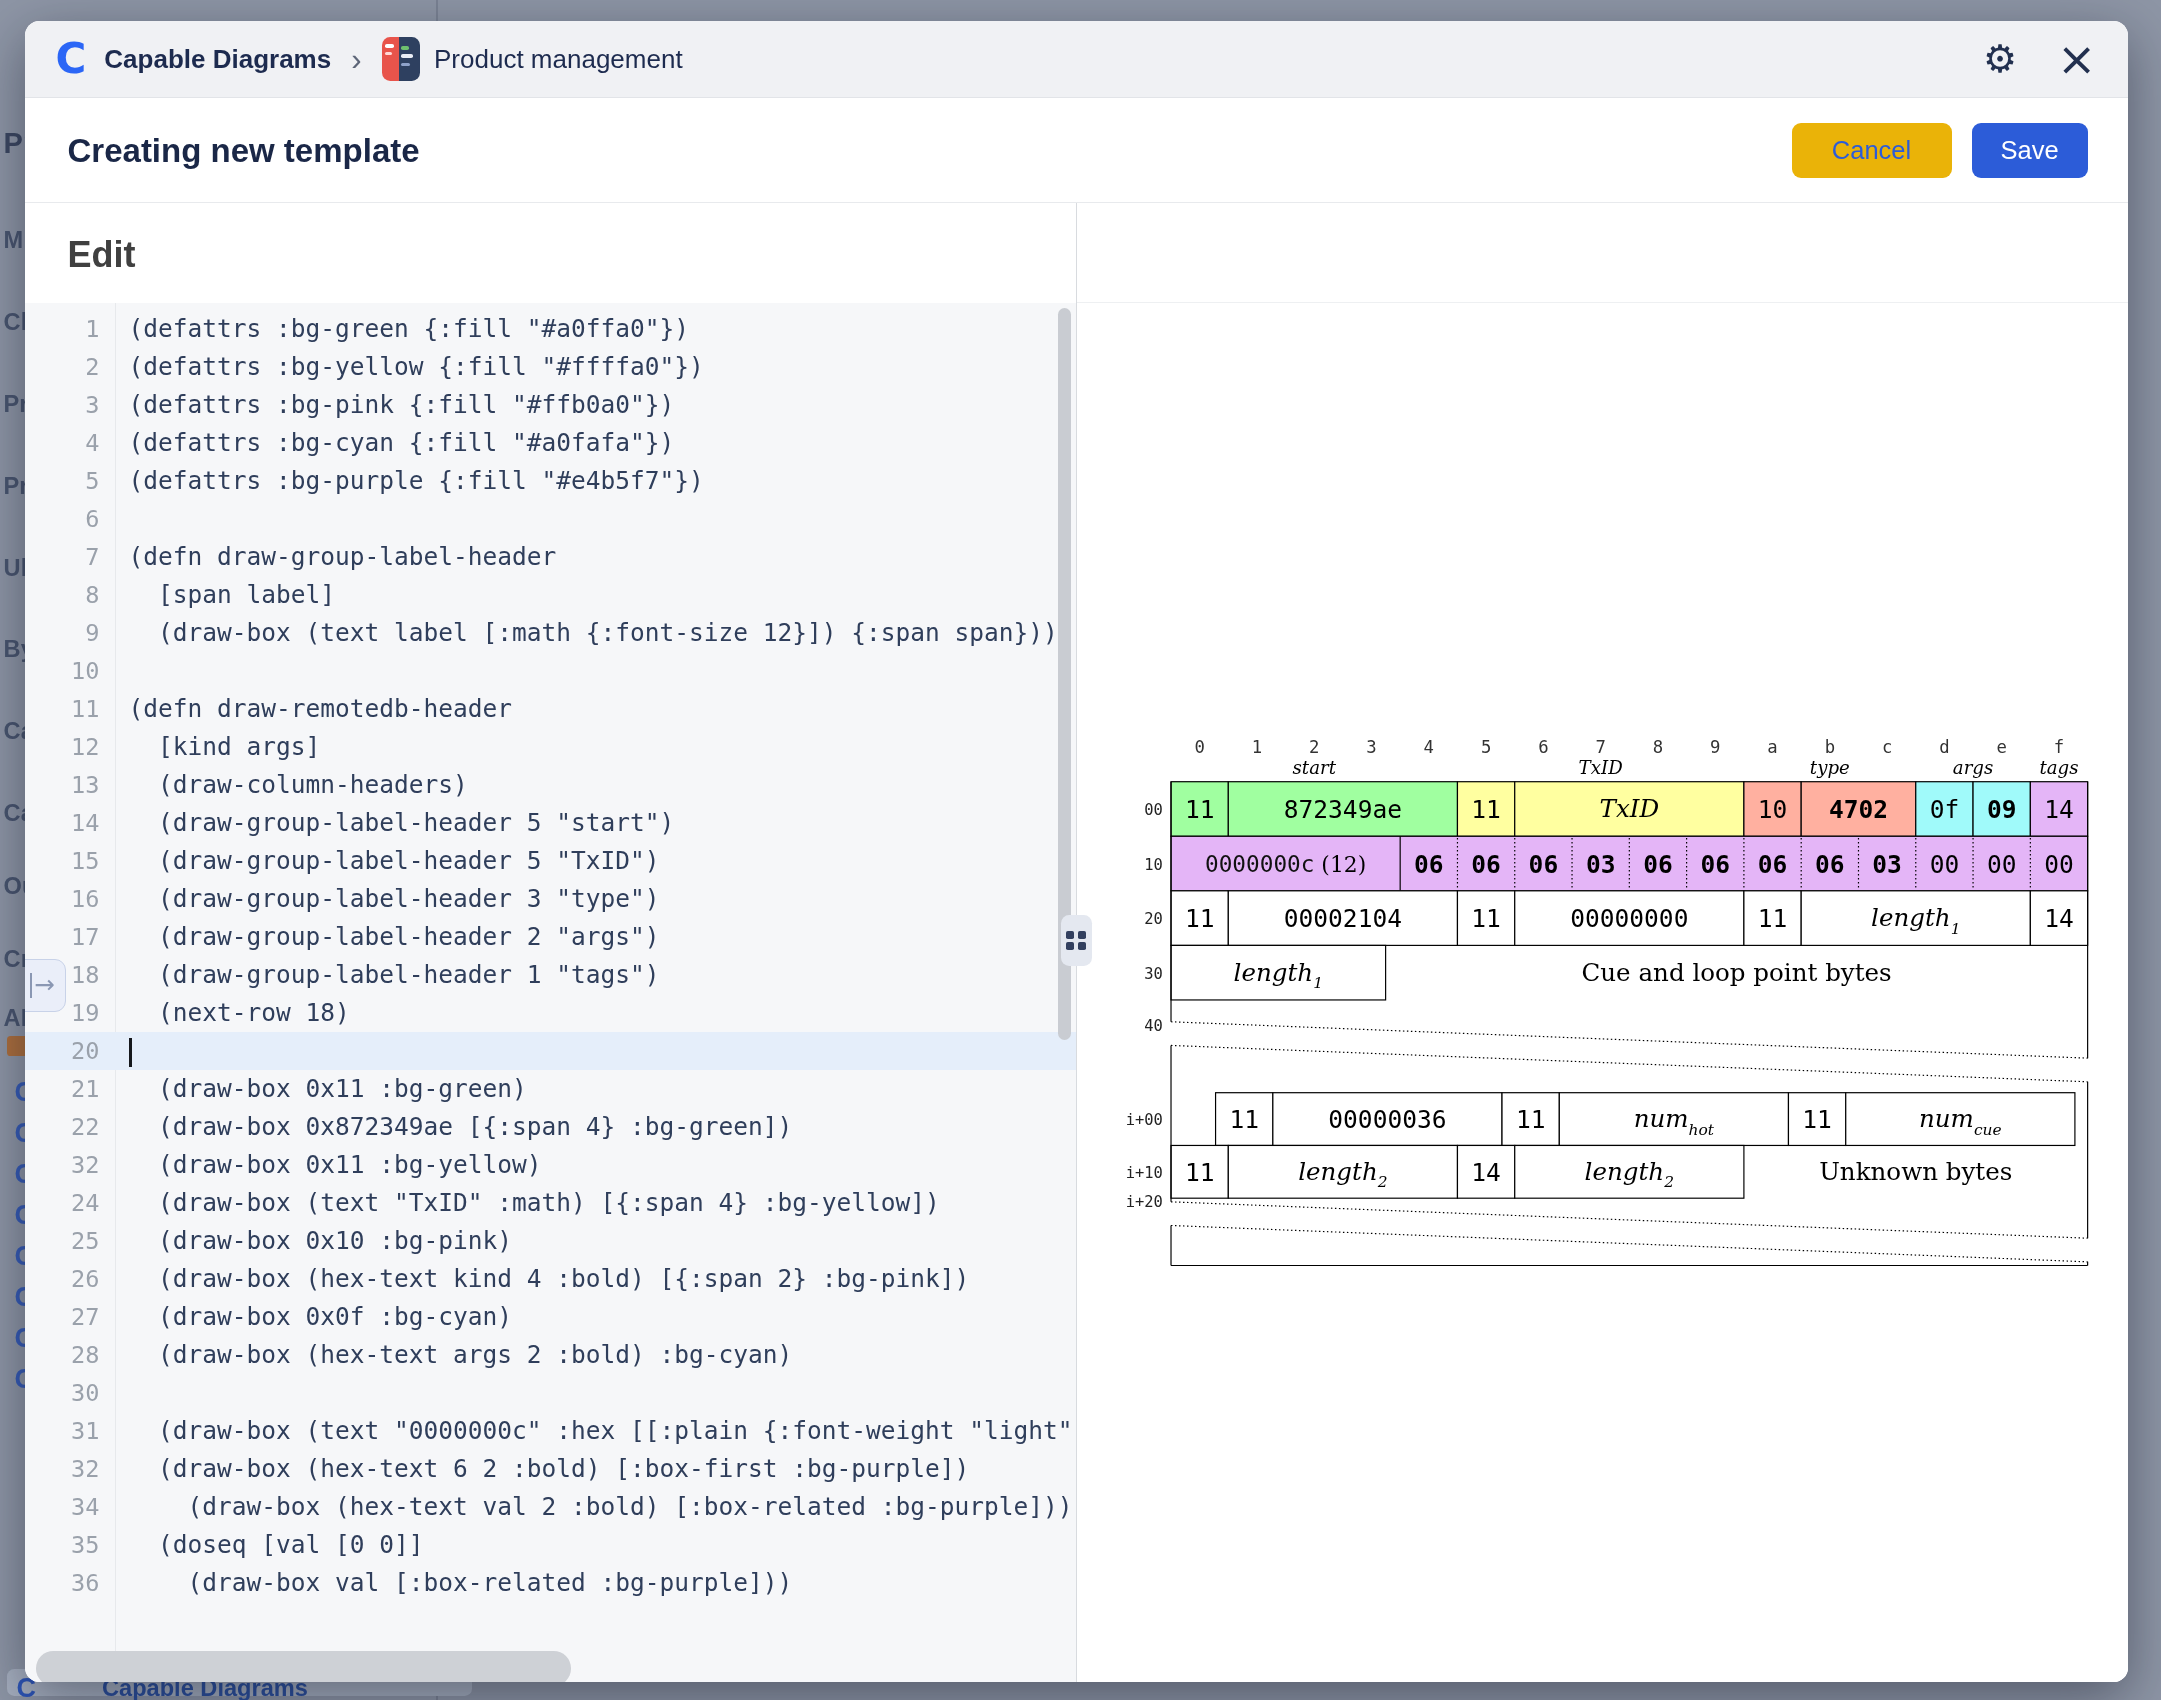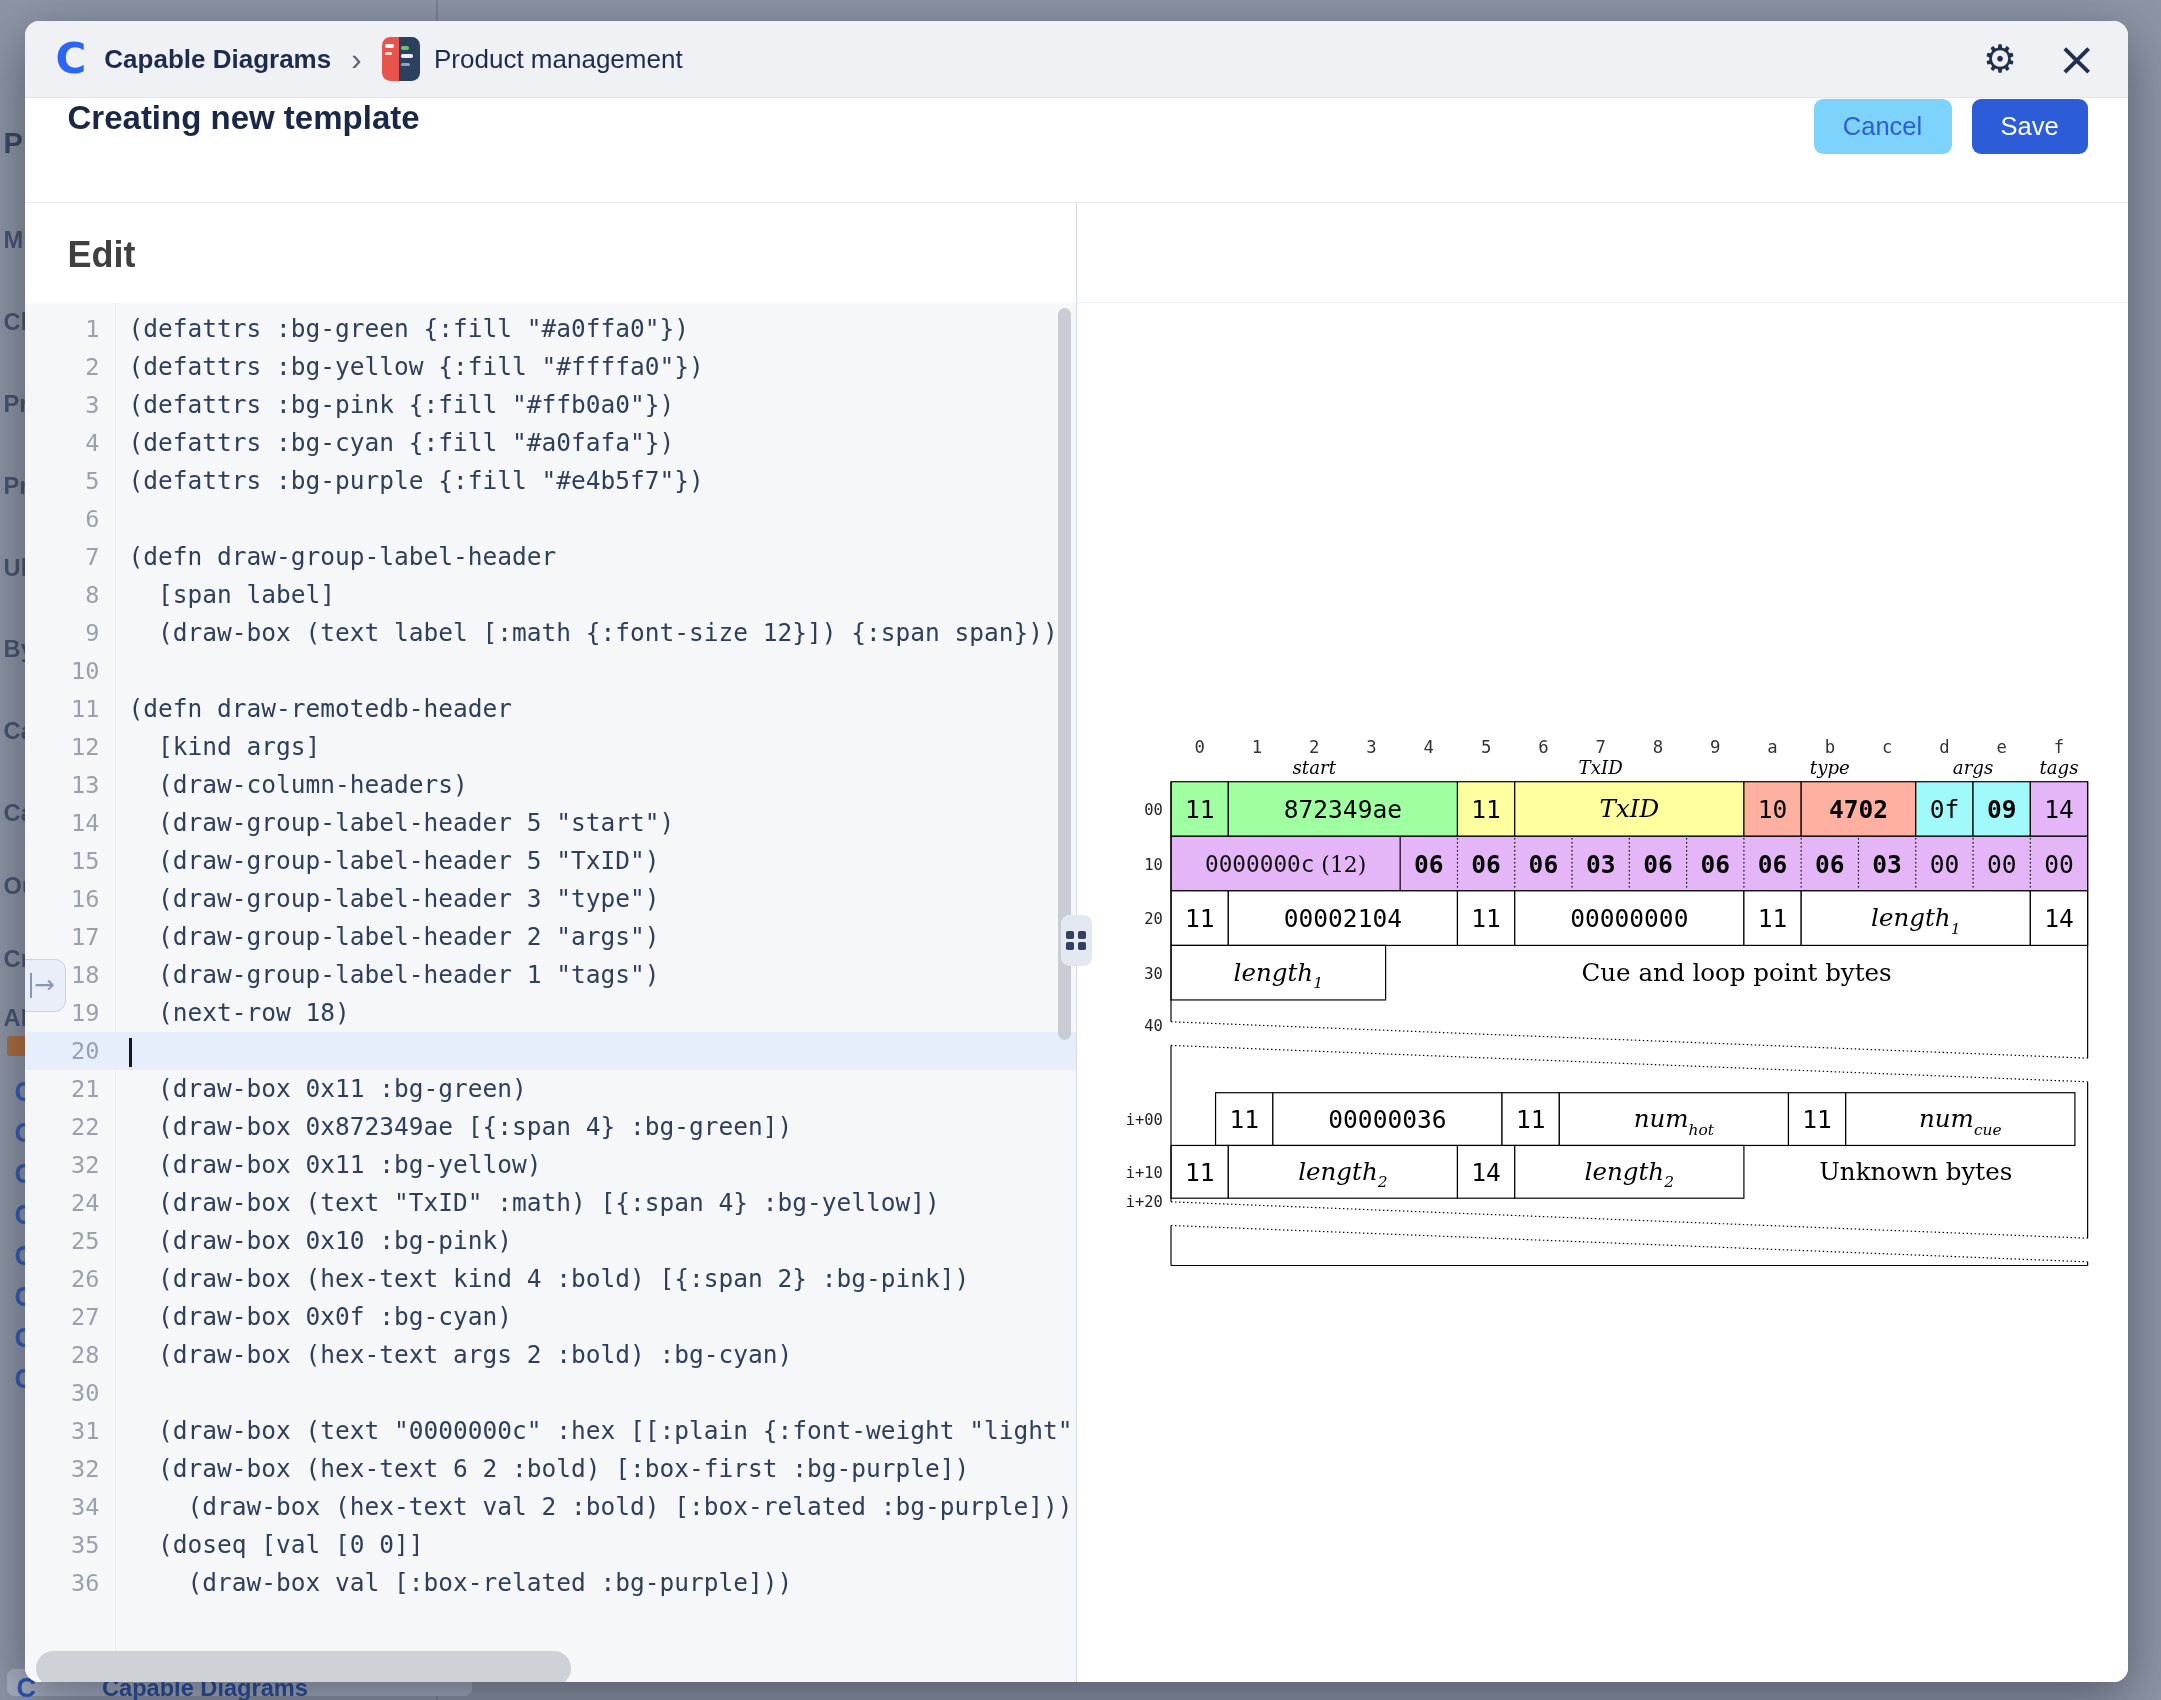--- a/index.html
+++ b/index.html
@@ -27,26 +27,26 @@
   .crumb-sep{font-size:31px;color:#5d6678;margin:0 20px;line-height:1;}
   .pm-icon{width:38px;height:44px;border-radius:8.2px;overflow:hidden;display:flex;margin-right:14.5px;}
   .pm-icon .l{width:45%;background:#e8544b;position:relative;}
   .pm-icon .r{width:55%;background:#2e4060;position:relative;}
   .pm-icon .bar{position:absolute;border-radius:1.8px;}
   .hdr-actions{margin-left:auto;display:flex;align-items:center;gap:40px;}
   .gear{font-family:"DejaVu Sans", sans-serif;font-size:38px;color:#22304f;line-height:1;cursor:pointer;}
   .closex{font-family:"DejaVu Sans", sans-serif;font-size:47px;color:#22304f;line-height:.8;cursor:pointer;}
 
   .m-titlebar{position:absolute;left:0;top:78px;right:0;height:104px;background:#fff;border-bottom:0.9px solid #e8eaed;
-              display:flex;padding:0 40px 0 43px;box-sizing:border-box;}
+              display:flex;align-items:center;padding:0 40px 0 43px;box-sizing:border-box;}
   .m-title{font-size:33px;font-weight:700;color:#1a2747;}
   .btns{margin-left:auto;display:flex;gap:20px;}
   .btn{border:none;border-radius:9px;font-size:25.5px;font-weight:500;height:55px;cursor:pointer;
        font-family:"Liberation Sans", sans-serif;}
-  .btn.cancel{width:138px;background:#7dd3fc;color:#2c5cd8;}
+  .btn.cancel{width:160px;background:#eab308;color:#2c5cd8;}
   .btn.save{width:116px;background:#2c5cd8;color:#fff;}
 
   .pane-headers{position:absolute;left:0;top:182px;right:0;height:100px;background:#fff;}
   .pane-label{position:absolute;top:31px;font-size:36px;font-weight:700;color:#404040;}
   .pane-label.edit{left:43px;} .pane-label.preview{left:1078px;}
   .v-divider{position:absolute;left:1051px;top:182px;width:0.9px;height:1479px;background:#d8dbdf;}
   .content-topline{position:absolute;left:1052px;top:281px;right:0;height:0.9px;background:#eef0f2;}
 
   
   .editor{position:absolute;left:0;top:282px;width:1051px;height:1379px;background:#f6f7f9;overflow:hidden;}

